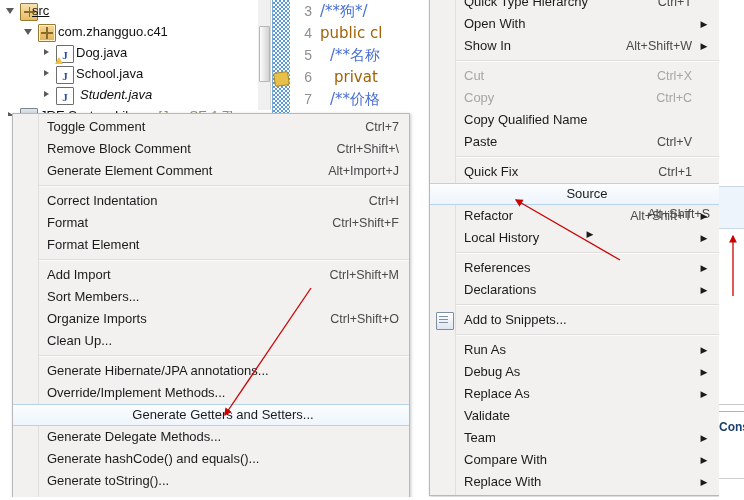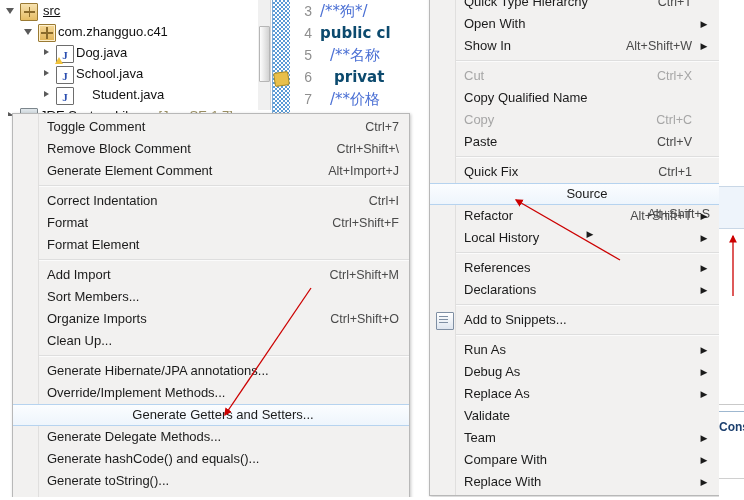--- a/index.html
+++ b/index.html
@@ -105,21 +105,21 @@
     position:absolute;left:290px;top:0;width:145px;height:113px;
     background:#ffffff;border-right:1px solid #0c4a6e;overflow:hidden;
   }
   .cline{height:22px;line-height:22px;white-space:nowrap;font-size:15px;}
   .cnum{
     display:inline-block;width:22px;text-align:right;color:#8f8f8f;
     font-size:14px;font-family:"Liberation Sans",sans-serif;margin-right:8px;
   }
   .ctext{font-family:"DejaVu Sans",sans-serif;}
   .c-cmt{color:#4a6fd4;}
-  .c-kw{color:#0c4a6e;font-weight:bold;}
+  .c-kw{color:#a16207;font-weight:normal;}
   
   .menu{
     position:absolute;background:#f2f1f0;
     border:1px solid #b8b8b8;
     box-shadow:1px 1px 3px rgba(0,0,0,.22);
     font-size:13px;color:#1b1b1b;
     padding:2px 0;
   }
   .menu .gutter{
     position:absolute;left:0;top:0;bottom:0;width:25px;
@@ -190,21 +190,21 @@
 </style>
 </head>
 <body>
 
 <div id="explorer">
     <div class="tree-row">
       <span class="tw open" style="left: 6px;">
         <i></i>
       </span>
       <span class="ticon ic-src" style="left: 20px;"></span>
-      <span class="lbl" style="left: 43px; text-decoration: underline;">src</span>
+      <span class="lbl" style="left: 32px; text-decoration: underline;">src</span>
     </div>
     <div class="tree-row">
       <span class="tw open" style="left: 24px;">
         <i></i>
       </span>
       <span class="ticon ic-pkg" style="left: 38px;"></span>
       <span class="lbl" style="left: 58px;">com.zhangguo.c41</span>
     </div>
     <div class="tree-row">
       <span class="tw" style="left: 42px;">
@@ -219,21 +219,21 @@
         <i></i>
       </span>
       <span class="ticon ic-java" style="left: 56px;"></span>
       <span class="lbl" style="left: 76px;">School.java</span>
     </div>
     <div class="tree-row">
       <span class="tw" style="left: 42px;">
         <i></i>
       </span>
       <span class="ticon ic-java" style="left: 56px;"></span>
-      <span class="lbl" style="left: 92px;">Student.java</span>
+      <span class="lbl" style="left: 80px; font-style: italic;">Student.java</span>
     </div>
     <div class="tree-row">
       <span class="tw" style="left: 6px;">
         <i></i>
       </span>
       <span class="ticon ic-jre" style="left: 20px;"></span>
       <span class="lbl" style="left: 40px;">JRE System Library<span class="dim"> [JavaSE-1.7]</span></span>
     </div>
   </div>
 
@@ -269,28 +269,28 @@
       <span class="txt">Show In</span>
       <span class="acc">Alt+Shift+W</span>
       <span class="arw">▶</span>
     </div>
     <div class="sep"></div>
     <div class="mi disabled">
       <span class="txt">Cut</span>
       <span class="acc">Ctrl+X</span>
       <span class="arw none">▶</span>
     </div>
-    <div class="mi">
-      <span class="txt">Copy Qualified Name</span>
-      <span class="acc"></span>
-      <span class="arw none">▶</span>
-    </div>
     <div class="mi disabled">
       <span class="txt">Copy</span>
       <span class="acc">Ctrl+C</span>
+      <span class="arw none">▶</span>
+    </div>
+    <div class="mi">
+      <span class="txt">Copy Qualified Name</span>
+      <span class="acc"></span>
       <span class="arw none">▶</span>
     </div>
     <div class="mi">
       <span class="txt">Paste</span>
       <span class="acc">Ctrl+V</span>
       <span class="arw none">▶</span>
     </div>
     <div class="sep"></div>
     <div class="mi">
       <span class="txt">Quick Fix</span>

